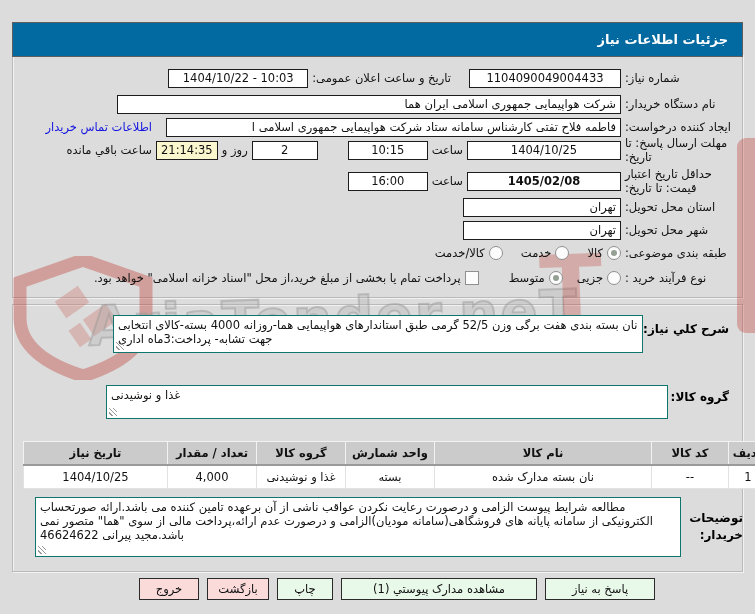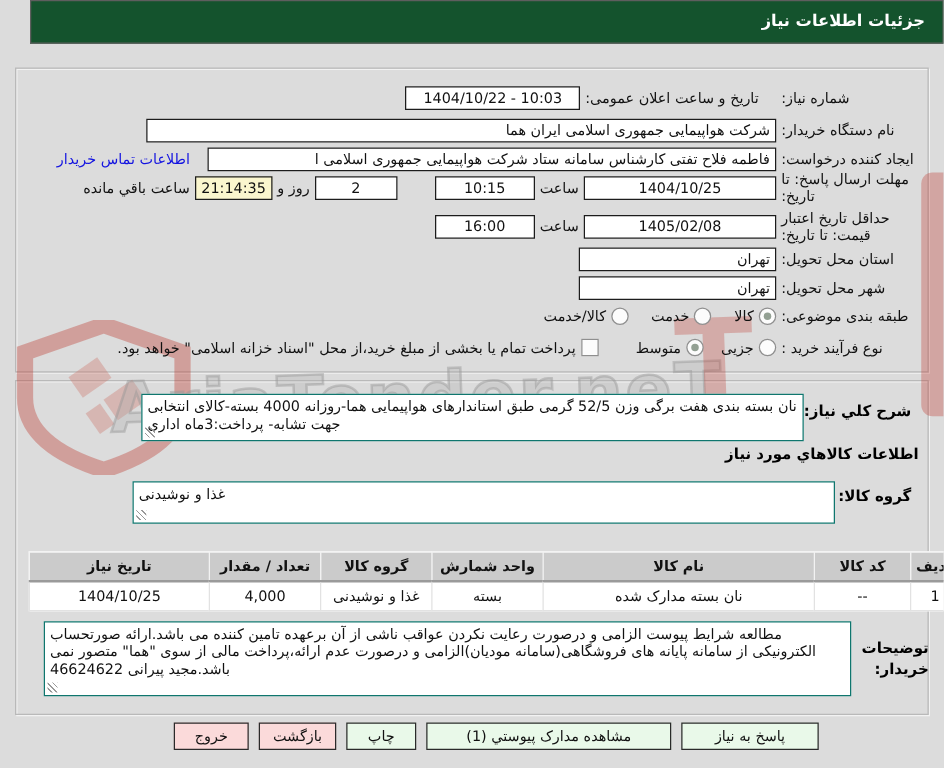--- a/index.html
+++ b/index.html
@@ -1,19 +1,19 @@
 <!DOCTYPE html>
 <html lang="fa" dir="rtl"><head>
 <meta charset="utf-8">
 <style>
   html,body{margin:0;padding:0;background:#dcdcdc;font-family:"DejaVu Sans",sans-serif;}
   .page{position:relative;width:755px;height:614px;background:#dcdcdc;overflow:hidden;direction:rtl;color:#111;}
   
-  .titlebar{position:absolute;left:12px;top:0;width:729px;height:33px;background:#14532d;border:1px solid #5e5e5e;
-            display:flex;align-items:center;justify-content:flex-start;z-index:2;margin-left:12px;}
+  .titlebar{position:absolute;left:12px;top:22px;width:729px;height:33px;background:#0369a1;border:1px solid #5e5e5e;
+            display:flex;align-items:center;justify-content:flex-start;z-index:2;}
   .titlebar span{color:#fff;font-weight:bold;font-size:13px;padding:0 14px;}
   
   .gbox{position:absolute;left:12px;width:729px;border:1px solid #b9b9b9;box-shadow:inset 1px 1px 0 #f2f2f2, 1px 1px 0 #f2f2f2;}
   .gbox1{top:54px;height:242px;}
   .gbox2{top:304px;height:266px;}
   
   .row{position:absolute;left:20px;right:14px;height:20px;display:flex;align-items:center;gap:4px;z-index:2;}
   .lbl{width:116px;flex:none;text-align:left;font-size:11.5px;line-height:14px;color:#111;}
   .lbl2{text-align:right;font-size:11.5px;color:#111;flex:none;}
   .boldlbl{font-weight:bold;font-size:12px;color:#000;}
@@ -76,20 +76,21 @@
   <div class="wm wm-bar"></div>
 
   <div class="titlebar">
     <span>جزئیات اطلاعات نیاز</span>
   </div>
 
   <div class="gbox gbox1"></div>
 
   <div class="row" style="top:68px;">
     <div class="lbl">شماره نیاز:</div>
+    <div class="ibox center" style="width:150px;">1104090049004433</div>
     <div class="sp10"></div>
     <div class="lbl2">تاریخ و ساعت اعلان عمومی:</div>
     <div class="ibox center" style="width:138px;">1404/10/22 - 10:03</div>
   </div>
 
   <div class="row" style="top:94px;">
     <div class="lbl">نام دستگاه خریدار:</div>
     <div class="ibox rtlval" style="width:498px;">شرکت هواپیمایی جمهوری اسلامی ایران هما</div>
   </div>
 
@@ -107,21 +108,21 @@
     <div class="ibox center" style="width:78px;">10:15</div>
     <div class="sp22"></div>
     <div class="ibox center" style="width:64px;">2</div>
     <div class="lbl2">روز و</div>
     <div class="ibox center yellow" style="width:60px;">21:14:35</div>
     <div class="lbl2">ساعت باقي مانده</div>
   </div>
 
   <div class="row" style="top:171px;">
     <div class="lbl">حداقل تاریخ اعتبار قیمت: تا تاریخ:</div>
-    <div class="ibox center" style="width:152px;">1405/02/08</div>
+    <div class="ibox center" style="width:152px;font-weight:bold;">1405/02/08</div>
     <div class="lbl2">ساعت</div>
     <div class="ibox center" style="width:78px;">16:00</div>
   </div>
 
   <div class="row" style="top:197px;">
     <div class="lbl">استان محل تحویل:</div>
     <div class="ibox rtlval" style="width:152px;">تهران</div>
   </div>
 
   <div class="row" style="top:220px;">
@@ -151,21 +152,20 @@
     <div class="sp22"></div>
     <span class="checkbox"></span>
     <span class="longchk">پرداخت تمام یا بخشی از مبلغ خرید،از محل "اسناد خزانه اسلامی" خواهد بود.</span>
   </div>
 
   <div class="gbox gbox2"></div>
 
   <div class="freelabel boldlbl" style="top:322px;right:26px;width:100px;">شرح کلي نیاز:</div>
   <div class="ta" style="top:315px;left:113px;width:520px;height:32px;">نان بسته بندی هفت برگی وزن 52/5 گرمی طبق استاندارهای هواپیمایی هما-روزانه 4000 بسته-کالای انتخابی جهت تشابه- پرداخت:3ماه اداری</div>
 
-  <div class="freelabel boldlbl" style="top:356px;right:20px;">اطلاعات کالاهاي مورد نیاز</div>
 
   <div class="freelabel boldlbl" style="top:390px;right:26px;width:64px;">گروه کالا:</div>
   <div class="ta" style="top:385px;left:106px;width:552px;height:28px;">غذا و نوشیدنی</div>
 
   <table class="goods">
     <thead>
         <tr>
           <th>ردیف</th>
           <th>کد کالا</th>
           <th>نام کالا</th>

